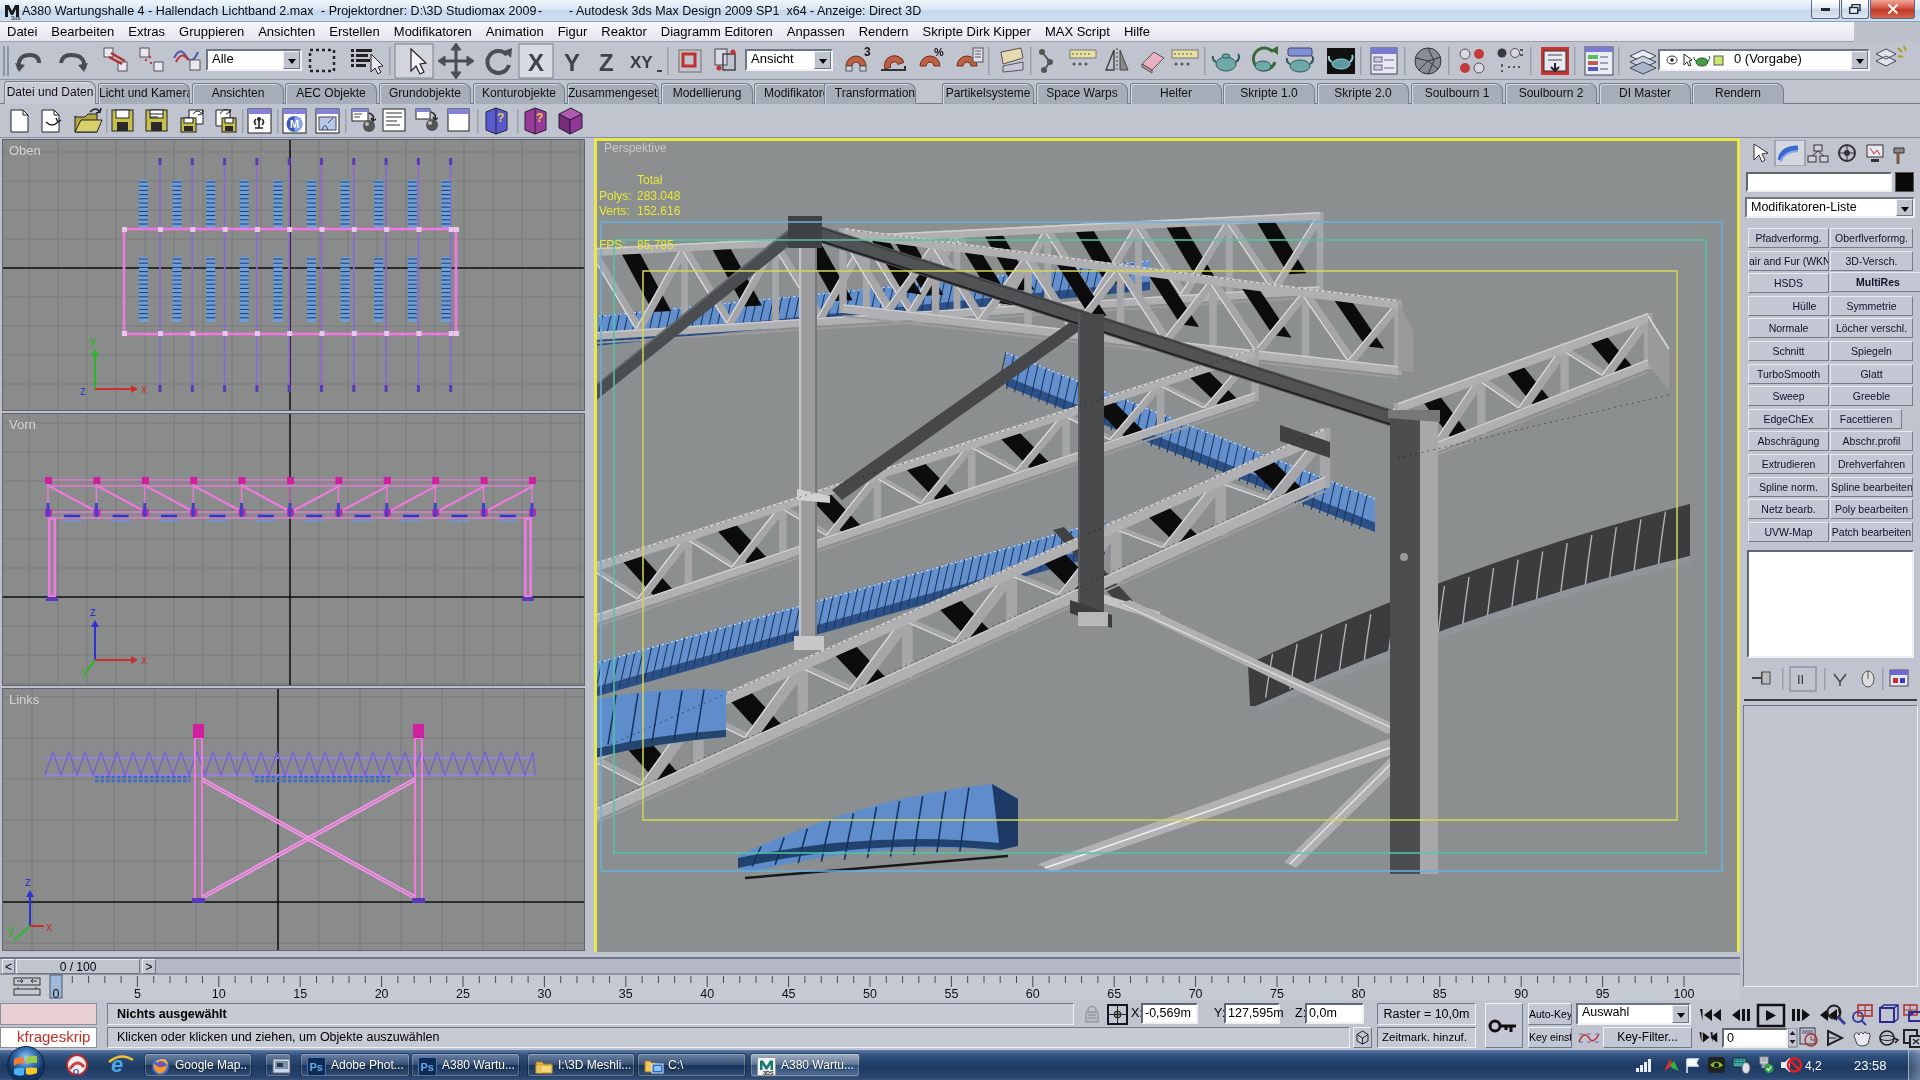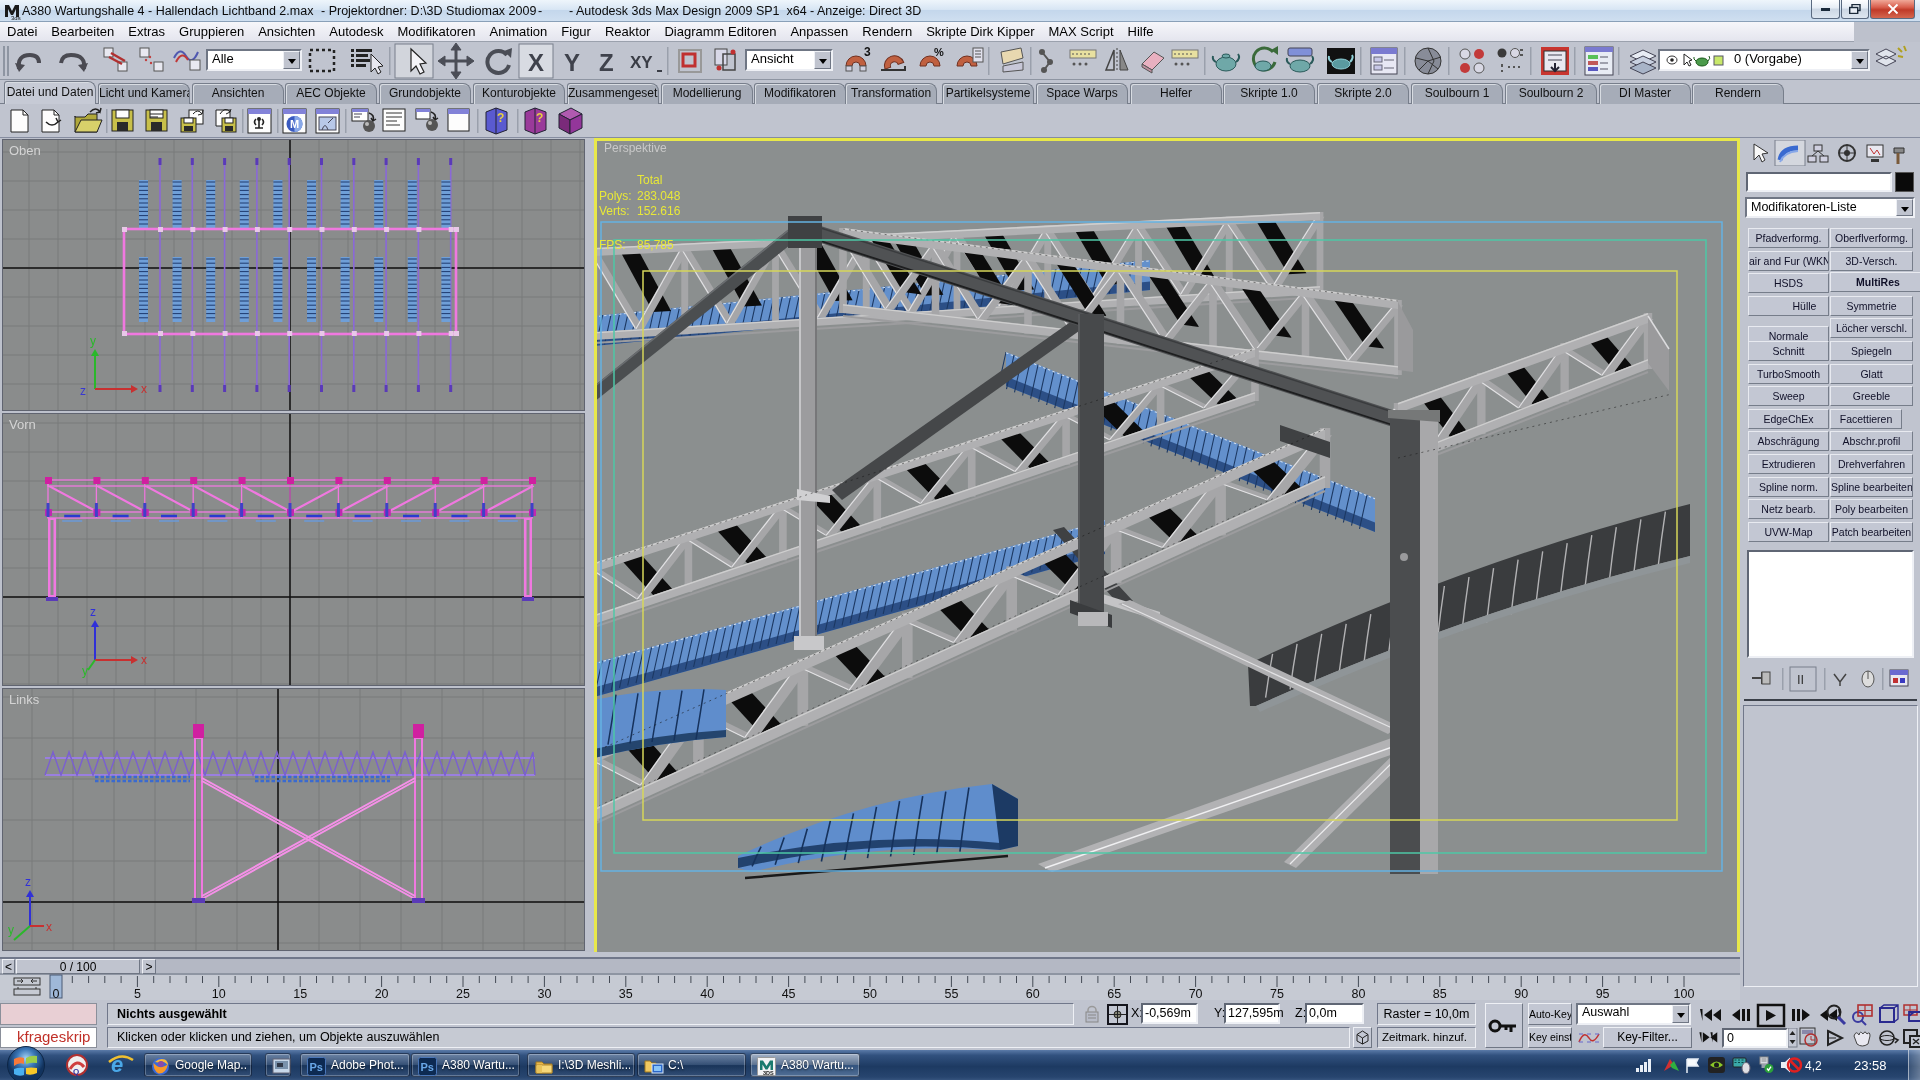--- a/index.html
+++ b/index.html
@@ -86,21 +86,21 @@
       </svg>
     </div>
 </div>
 
 <div class="abs" id="menubar">
  <span>Datei</span>
     <span>Bearbeiten</span>
     <span>Extras</span>
     <span>Gruppieren</span>
     <span>Ansichten</span>
-    <span>Autodesk</span>
+    <span>Erstellen</span>
     <span>Modifikatoren</span>
     <span>Animation</span>
     <span>Figur</span>
     <span>Reaktor</span>
     <span>Diagramm Editoren</span>
     <span>Anpassen</span>
     <span>Rendern</span>
     <span>Skripte Dirk Kipper</span>
     <span>MAX Script</span>
     <span>Hilfe</span>
@@ -347,21 +347,21 @@
 <div class="base"></div>
 <div class="tab active" style="left:4px;width:92px;">Datei und Daten</div>
 <div class="tab" style="left:98px;width:92px;">Licht und Kamera</div>
 <div class="tab" style="left:192px;width:92px;">Ansichten</div>
 <div class="tab" style="left:285px;width:92px;">AEC Objekte</div>
 <div class="tab" style="left:379px;width:92px;">Grundobjekte</div>
 <div class="tab" style="left:473px;width:92px;">Konturobjekte</div>
 <div class="tab" style="left:567px;width:92px;">Zusammengesetzt</div>
 <div class="tab" style="left:661px;width:92px;">Modellierung</div>
 <div class="tab" style="left:754px;width:92px;">Modifikatoren</div>
-<div class="tab" style="left:845px;width:92px;">Transformation</div>
+<div class="tab" style="left:824px;width:92px;text-align:right;">Transformation</div>
 <div class="tab" style="left:942px;width:92px;">Partikelsysteme</div>
 <div class="tab" style="left:1036px;width:92px;">Space Warps</div>
 <div class="tab" style="left:1130px;width:92px;">Helfer</div>
 <div class="tab" style="left:1223px;width:92px;">Skripte 1.0</div>
 <div class="tab" style="left:1317px;width:92px;">Skripte 2.0</div>
 <div class="tab" style="left:1411px;width:92px;">Soulbourn 1</div>
 <div class="tab" style="left:1505px;width:92px;">Soulbourn 2</div>
 <div class="tab" style="left:1599px;width:92px;">DI Master</div>
 <div class="tab" style="left:1692px;width:92px;">Rendern</div>
 </div>
@@ -1024,21 +1024,21 @@
 <div class="abs" style="left:155px;top:34px;width:19px;height:20px;background:#0a0a0a;border:1px solid #555;"></div>
 <div class="combo" style="left:5px;top:59px;width:170px;height:21px;font-size:12.5px;line-height:17px;">Modifikatoren-Liste<div class="arr"></div></div>
 <div class="modbtn" style="left:8px;top:90px;">Pfadverformg.</div>
 <div class="modbtn" style="left:90px;top:90px;width:83px;">Oberflverformg.</div>
 <div class="modbtn" style="left:8px;top:112.6px;">air and Fur (WKN</div>
 <div class="modbtn" style="left:90px;top:112.6px;width:83px;">3D-Versch.</div>
 <div class="modbtn" style="left:8px;top:135.2px;">HSDS</div>
 <div class="modbtn" style="left:90px;top:134px;width:96px;font-weight:bold;">MultiRes</div>
 <div class="modbtn" style="left:8px;top:158px;padding-left:32px;">Hülle</div>
 <div class="modbtn" style="left:90px;top:157.8px;width:83px;">Symmetrie</div>
-<div class="modbtn" style="left:8px;top:180.4px;margin-top:8px;">Normale</div>
+<div class="modbtn" style="left:8px;top:180.4px;">Normale</div>
 <div class="modbtn" style="left:90px;top:180.4px;width:83px;">Löcher verschl.</div>
 <div class="modbtn" style="left:8px;top:203.0px;">Schnitt</div>
 <div class="modbtn" style="left:90px;top:203.0px;width:83px;">Spiegeln</div>
 <div class="modbtn" style="left:8px;top:225.6px;">TurboSmooth</div>
 <div class="modbtn" style="left:90px;top:225.6px;width:83px;">Glatt</div>
 <div class="modbtn" style="left:8px;top:248.2px;">Sweep</div>
 <div class="modbtn" style="left:90px;top:248.2px;width:83px;">Greeble</div>
 <div class="modbtn" style="left:8px;top:270.8px;">EdgeChEx</div>
 <div class="modbtn" style="left:90px;top:270.8px;width:72px;">Facettieren</div>
 <div class="modbtn" style="left:8px;top:293.4px;">Abschrägung</div>

